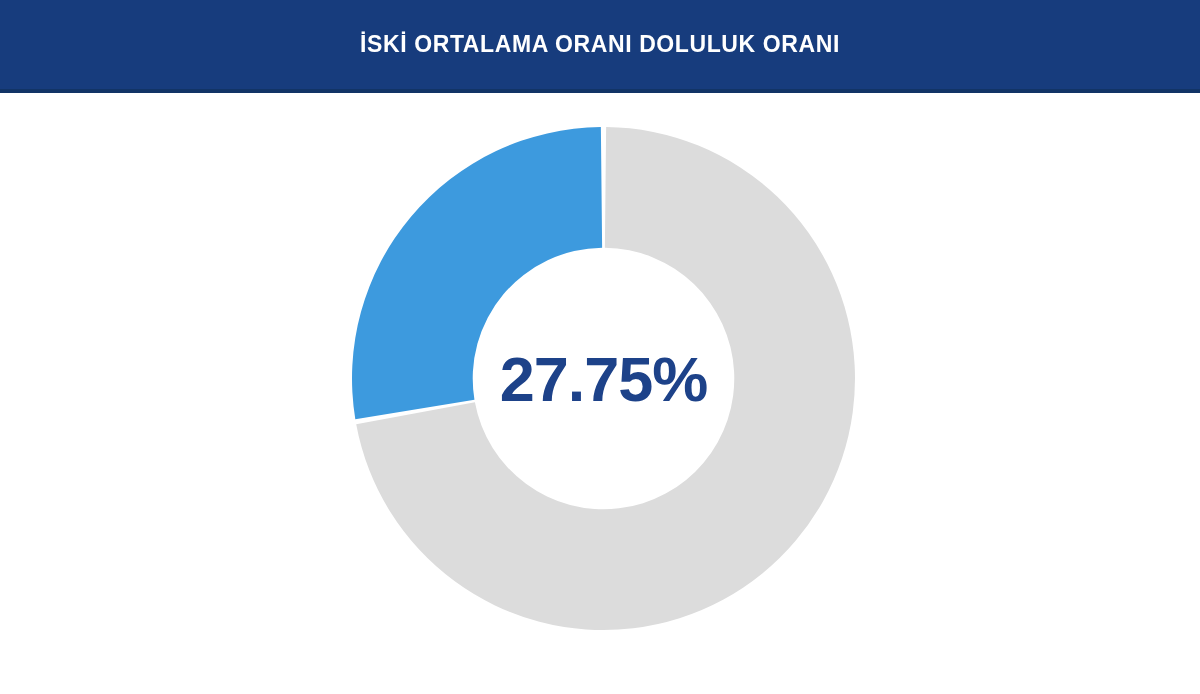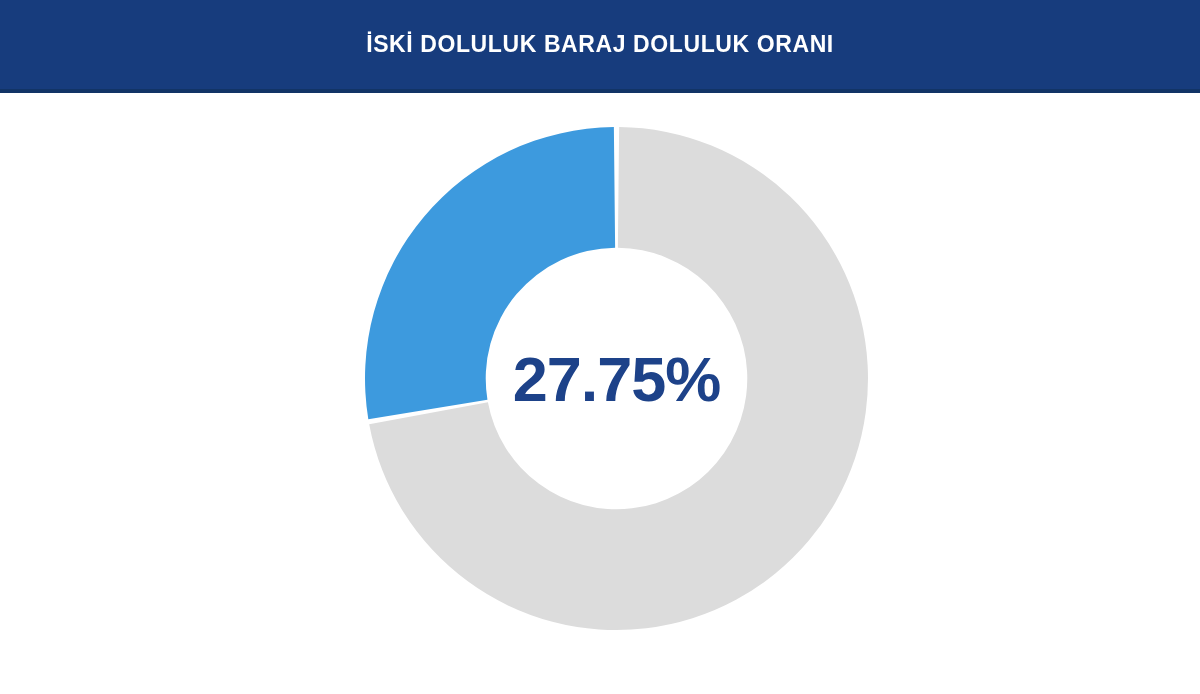--- a/index.html
+++ b/index.html
@@ -50,21 +50,20 @@
     letter-spacing: 0.6px;
     white-space: nowrap;
   }
   .chart-area {
     position: absolute;
     left: 0;
     top: 93px;
     width: 952px;
     height: 601px;
     background: #ffffff;
-    margin-left: 13px;
   }
   .donut-wrap {
     position: absolute;
     left: 352px;
     top: 34px;
     width: 503px;
     height: 503px;
   }
   .donut-svg {
     display: block;
@@ -87,21 +86,21 @@
     pointer-events: none;
   }
 </style>
 </head>
 <body>
 
 <div class="page">
 
   <div class="header-band"></div>
   <div class="header-underline"></div>
-  <div class="header-title">İSKİ DOLULUK BARAJ DOLULUK ORANI</div>
+  <div class="header-title">İSKİ ORTALAMA ORANI DOLULUK ORANI</div>
 
   <div class="chart-area">
 
     <div class="donut-wrap">
       <svg class="donut-svg" viewBox="0 0 503 503">
         <g id="slice-layer">
             <path d="M 248.87 0.01 A 251.5 251.5 0 0 0 3.31 292.14 L 122.44 272.63 A 130.78 130.78 0 0 1 250.13 120.73 Z" fill="#3d9ade"></path>
             <path d="M 4.21 297.33 A 251.5 251.5 0 1 0 254.13 0.01 L 252.87 120.73 A 130.78 130.78 0 1 1 122.91 275.33 Z" fill="#dcdcdc"></path>
           </g>
       </svg>

